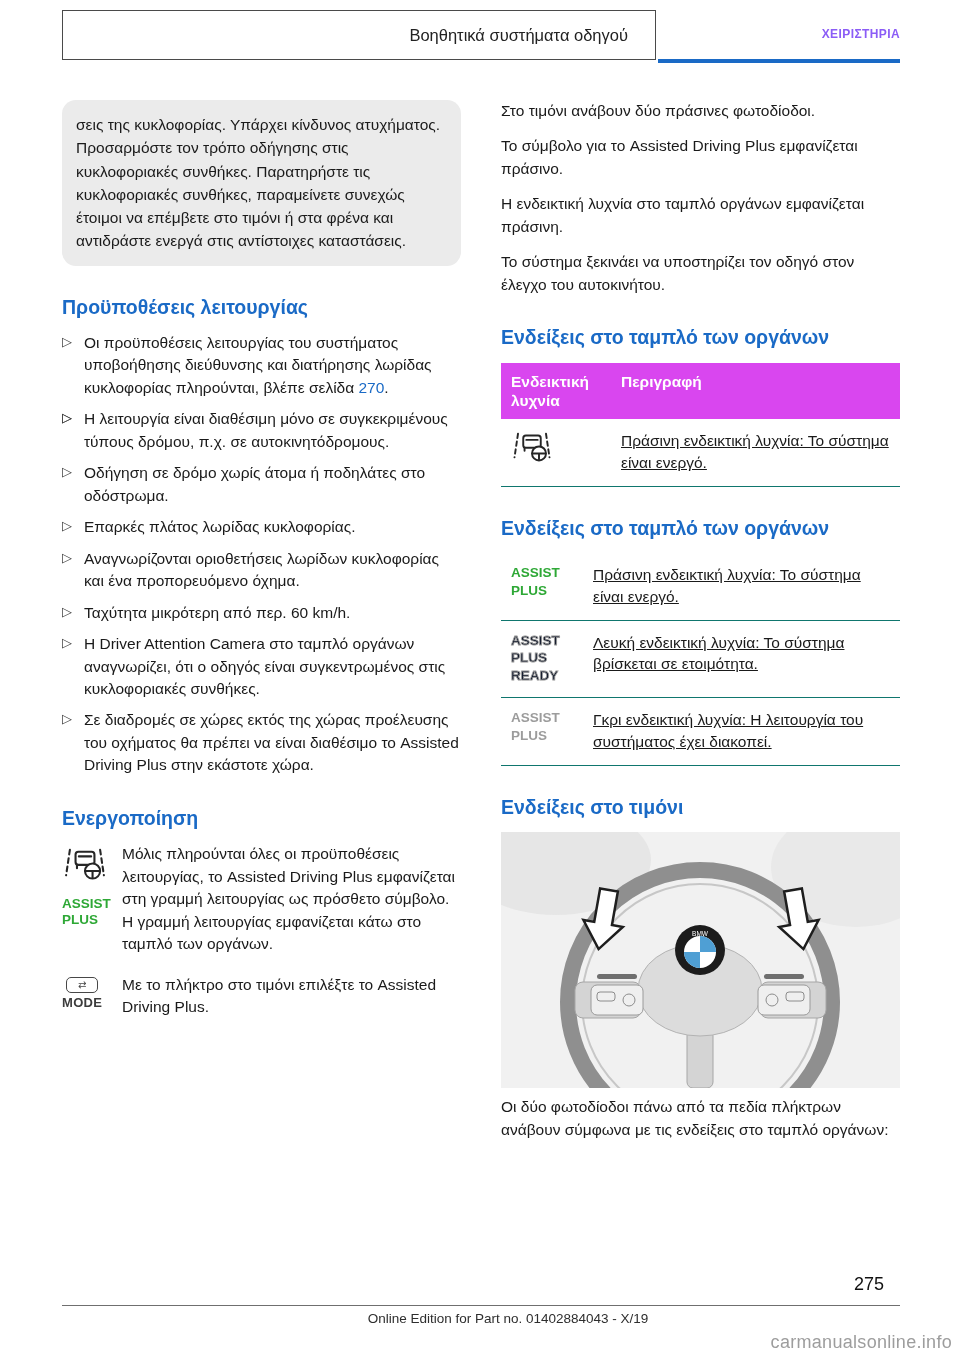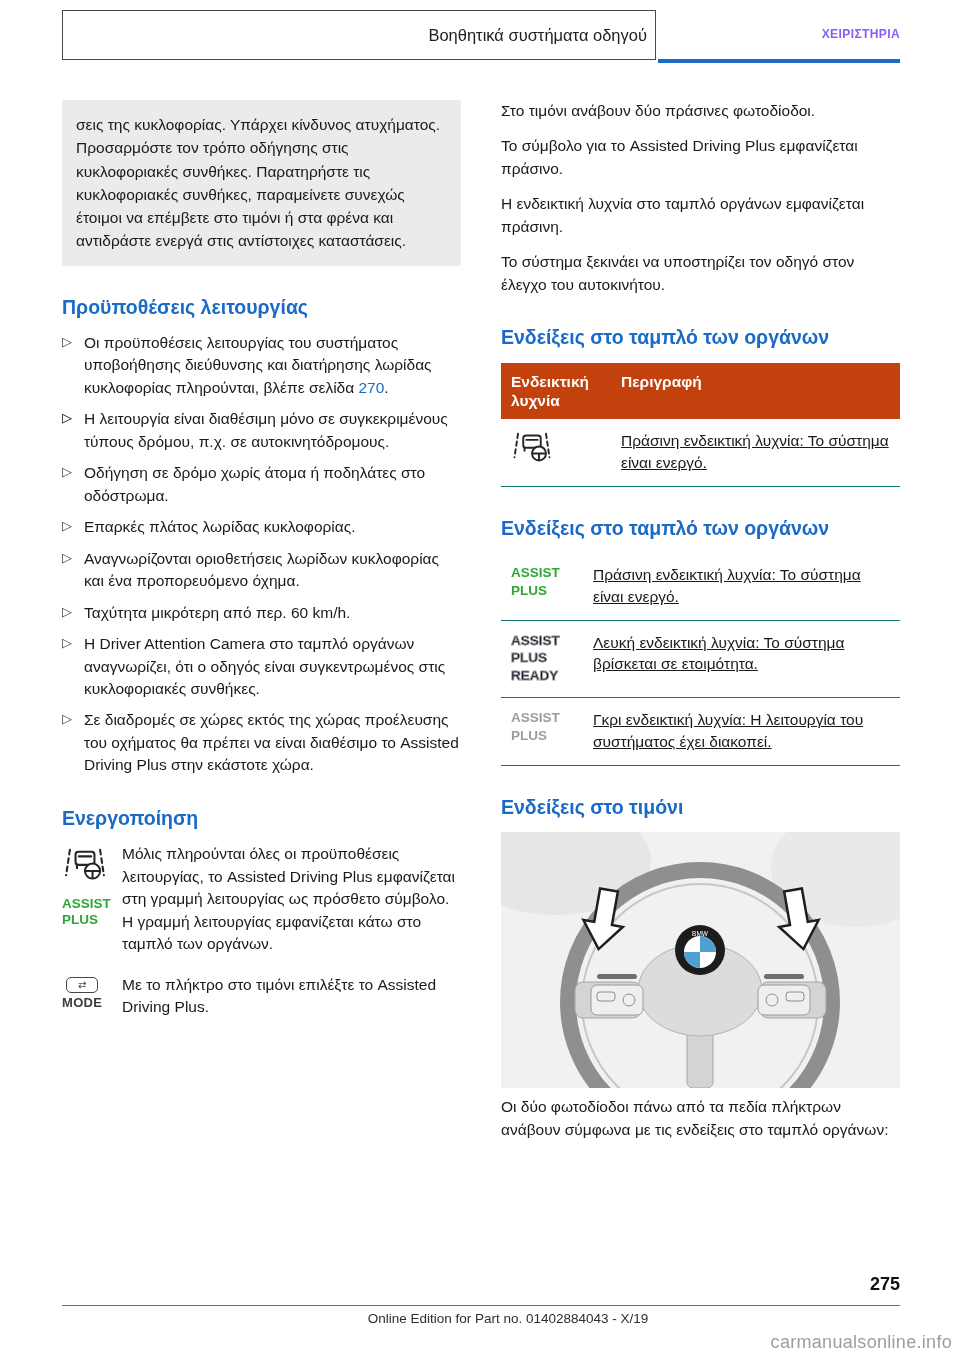--- a/index.html
+++ b/index.html
@@ -2,31 +2,31 @@
 <html lang="el"><head>
 <meta charset="utf-8">
 <style>
   * { margin:0; padding:0; box-sizing:border-box; }
   body { font-family:"Liberation Sans","DejaVu Sans",sans-serif; background:#ffffff; color:#1a1a1a; }
   .page { position:relative; width:960px; height:1362px; background:#fff; overflow:hidden; }
 
   
   .hdr { position:absolute; top:10px; left:62px; right:60px; height:54px; }
   .hdr-box { position:absolute; left:0; top:0; width:594px; height:50px; border:1.5px solid #4a4a4a;
-             display:flex; align-items:center; justify-content:flex-end; padding-right:8px;
+             display:flex; align-items:center; justify-content:flex-end; padding-right:27px;
              font-size:16.5px; color:#222; }
   .hdr-chapter { position:absolute; right:0; top:0; height:48px; display:flex; align-items:center;
              font-size:12px; font-weight:bold; color:#8b5cf6; letter-spacing:.4px;justify-content:flex-end; }
   .hdr-line { position:absolute; right:0; top:49px; width:242px; height:4px; background:#1a6ac6; }
 
   
   .content { position:absolute; top:100px; left:62px; width:838px; display:flex; gap:40px; }
   .col { width:399px; }
 
-  .warnbox { background:#ebebeb; padding:13px 14px; font-size:15.5px; line-height:1.5; border-radius:2px; }
+  .warnbox { background:#ebebeb; padding:13px 14px; font-size:15.5px; line-height:1.5; border-radius:14px; }
 
   h2.sec { color:#1a6ac6; font-size:19.5px; font-weight:bold; margin:30px 0 13px; line-height:1.2; }
   .col-r h2.sec:first-child { margin-top:0; }
 
   ul.cond { list-style:none; }
   ul.cond li { position:relative; padding-left:22px; margin-bottom:9px; font-size:15.5px; line-height:1.45; }
   .tri { position:absolute; left:0; top:1px; font-size:13px; color:#3d3d3d; }
   a.pagelink { color:#1a6ac6; text-decoration:none; cursor:pointer; }
 
   .media { display:flex; margin-bottom:18px; }
@@ -36,36 +36,36 @@
   .assist-label { color:#2ea836; font-weight:bold; font-size:13.5px; line-height:1.2; width:54px; }
 
   .mode-icon { display:flex; flex-direction:column; align-items:center; gap:2px; }
   .mode-btn { width:32px; height:16px; border:1.6px solid #474747; border-radius:5px;
               display:flex; align-items:center; justify-content:center; font-size:10px; color:#474747; }
   .mode-label { font-weight:bold; font-size:13px; color:#3c3c3c; letter-spacing:.3px; }
 
   p.rp { font-size:15.5px; line-height:1.45; margin-bottom:13px; }
 
   table.tbl { width:100%; border-collapse:collapse; margin-bottom:4px; }
-  table.tbl th { background:#c2410c; color:#fff; text-align:left; font-size:15.5px; font-weight:bold;
+  table.tbl th { background:#d946ef; color:#fff; text-align:left; font-size:15.5px; font-weight:bold;
                  padding:9px 10px; vertical-align:top; line-height:1.25; }
   table.tbl th.c1 { width:110px; }
   table.tbl td { border-bottom:1px solid #0f766e; padding:11px 10px 12px; font-size:15.5px;
                  vertical-align:top; line-height:1.4;text-decoration:underline; }
   .sym { display:inline-block; width:62px; font-weight:bold; font-size:13.5px; line-height:1.3; }
   .sym.green { color:#2ea836; }
   .sym.white { color:#0f172a; -webkit-text-stroke:.8px #9a9a9a; text-shadow:0 0 1px #9a9a9a; }
   .sym.gray  { color:#9c9c9c; }
 
   .fig { margin-top:12px; }
   .fig svg { display:block; }
   .caption { margin-top:8px; font-size:15.5px; line-height:1.45; }
 
   
-  .page-num { position:absolute; top:1274px; right:60px; font-size:18px; font-weight:bold; color:#111; }
+  .page-num { position:absolute; top:1274px; right:76px; font-size:18px; font-weight:normal; color:#111; }
   .foot-line { position:absolute; top:1305px; left:62px; right:60px; border-top:1.3px solid #6f6f6f; }
   .edition { position:absolute; top:1311px; left:0; width:100%; text-align:center; font-size:13.5px; color:#2e2e2e;margin-left:28px; }
   .watermark { position:absolute; top:1332px; right:8px; font-size:18px; color:#9d9d9d; letter-spacing:.3px; }
 
   .hidden-defs { position:absolute; width:0; height:0; overflow:hidden; }
 </style>
 </head>
 <body>
 
 <svg class="hidden-defs" aria-hidden="true">

